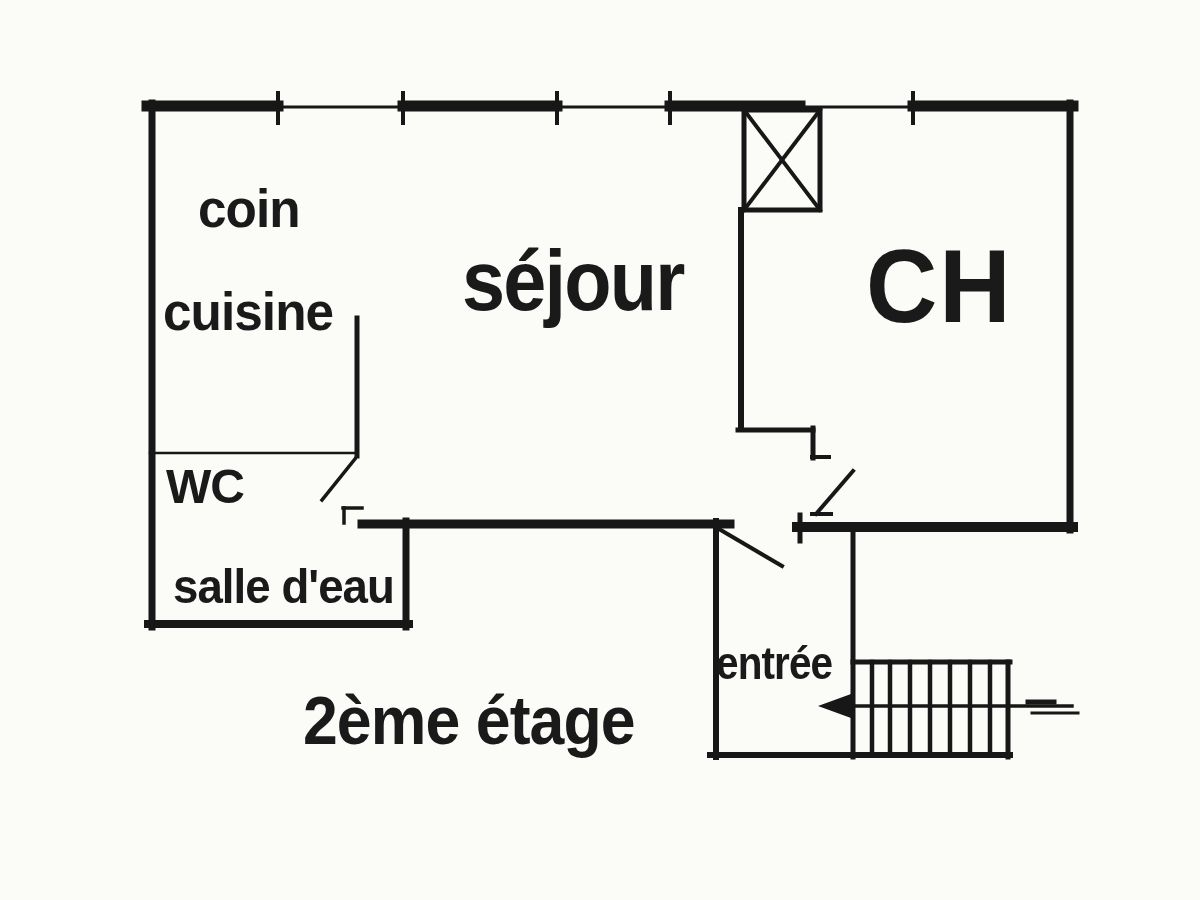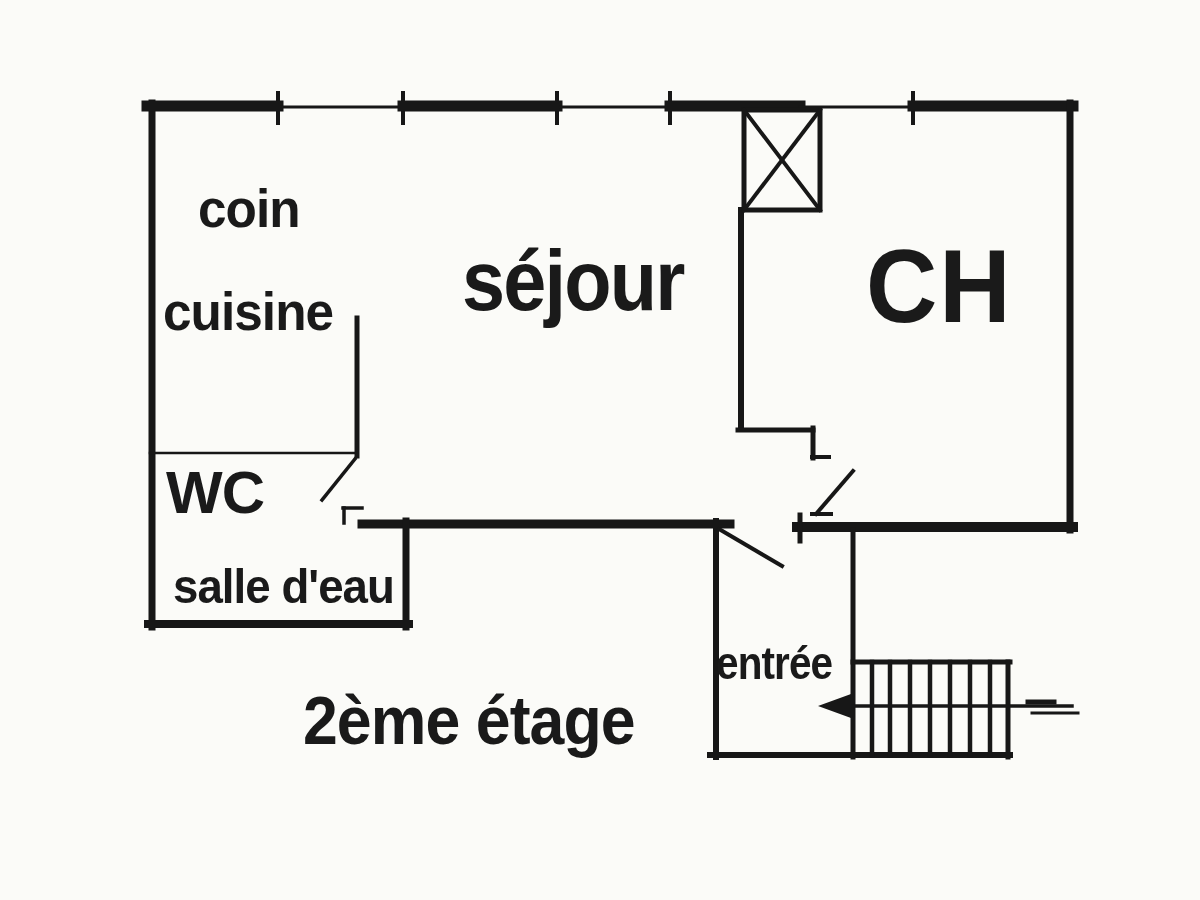--- a/index.html
+++ b/index.html
@@ -10,21 +10,21 @@
   }
   .plan svg{position:absolute;left:0;top:0;width:1200px;height:900px;}
   .lbl{
     position:absolute;font-weight:bold;color:#1a1a1a;white-space:nowrap;
     transform-origin:left top;letter-spacing:-1px;line-height:1;
   }
   .lbl-coin      {left:198px;top:181px;font-size:54px;transform:scaleX(0.95);}
   .lbl-cuisine   {left:163px;top:284px;font-size:54px;transform:scaleX(0.95);}
   .lbl-sejour    {left:462px;top:237px;font-size:86px;transform:scaleX(0.90);letter-spacing:-2px;}
   .lbl-ch        {left:866px;top:234px;font-size:104px;transform:scaleX(0.95);letter-spacing:2px;}
-  .lbl-wc        {left:166px;top:463px;font-size:60px;}
+  .lbl-wc        {left:166px;top:463px;font-size:48px;}
   .lbl-salle-eau {left:173px;top:563px;font-size:48px;transform:scaleX(0.95);}
   .lbl-entree    {left:716px;top:640px;font-size:46px;transform:scaleX(0.88);}
   .lbl-floor     {left:303px;top:686px;font-size:68px;font-weight:bold;transform:scaleX(0.92);}
   .stroke{stroke:#171717;fill:none;stroke-linecap:square;}
 </style>
 </head>
 <body>
 
 <div class="plan">
 

